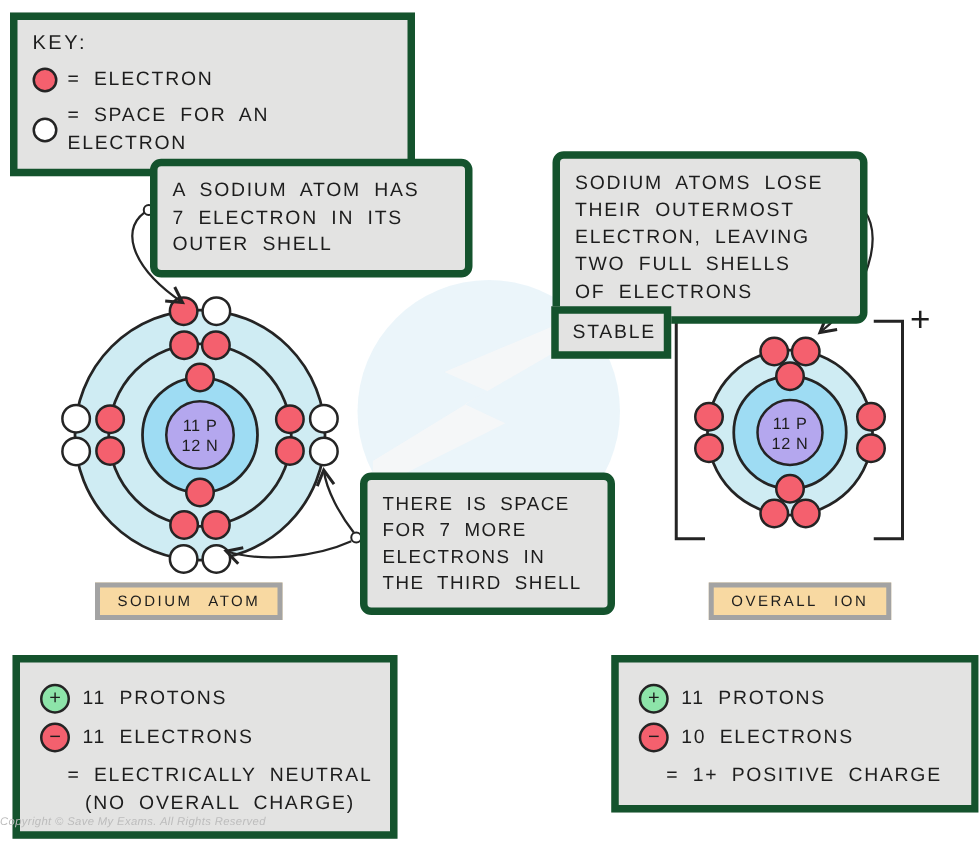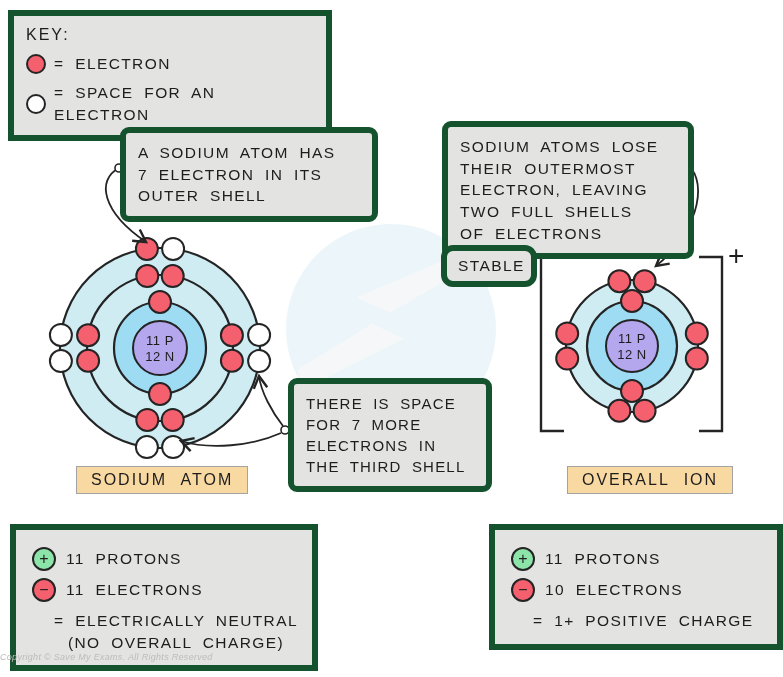--- a/index.html
+++ b/index.html
@@ -21,24 +21,24 @@
   .callout{white-space:pre-line;padding:9px 12px;border-radius:9px;}
   .key-box{left:8px;top:10px;width:288px;padding:8px 12px 10px 12px;}
   .key-title{font-size:16px;letter-spacing:2px;margin-bottom:4px;}
   .key-row{display:flex;align-items:center;margin-top:7px;}
   .dot{width:16px;height:16px;border-radius:50%;border:2px solid #242424;margin-right:8px;flex:0 0 auto;}
   .dot-electron{background:#f4606e;}
   .dot-space{background:#ffffff;}
   .atom-note{left:120px;top:127px;width:222px;}
   .ion-note{left:442px;top:97px;width:216px;margin-top:24px;}
   .space-note{left:288px;top:378px;width:168px;font-size:15px;letter-spacing:1.2px;}
-  .stable{left:441px;top:245px;width:62px;padding:4px 11px;border-radius:12px;}
+  .stable{left:441px;top:245px;width:62px;padding:4px 11px;border-radius:0;}
   
-  .tag{position:absolute;z-index:3;background:#f8d9a2;border:1px solid #a3a3a3;
-    padding:4px 14px;font-size:16px;letter-spacing:2px;word-spacing:8px;}
+  .tag{position:absolute;z-index:3;background:#f8d9a2;border:4px solid #a3a3a3;
+    padding:4px 14px;font-size:12px;letter-spacing:2px;word-spacing:8px;}
   .atom-tag{left:76px;top:466px;}
   .ion-tag{left:567px;top:466px;}
   .ion-charge{position:absolute;left:728px;top:240px;z-index:3;font-size:28px;font-weight:400;}
   
   .summary{padding:10px 12px;}
   .summary-atom{left:10px;top:524px;width:272px;}
   .summary-ion{left:489px;top:524px;width:258px;}
   .srow{display:flex;align-items:center;margin:7px 0 0 4px;}
   .chip{width:20px;height:20px;border-radius:50%;border:2px solid #242424;margin-right:10px;
     display:flex;align-items:center;justify-content:center;font-size:16px;line-height:1;flex:0 0 auto;

